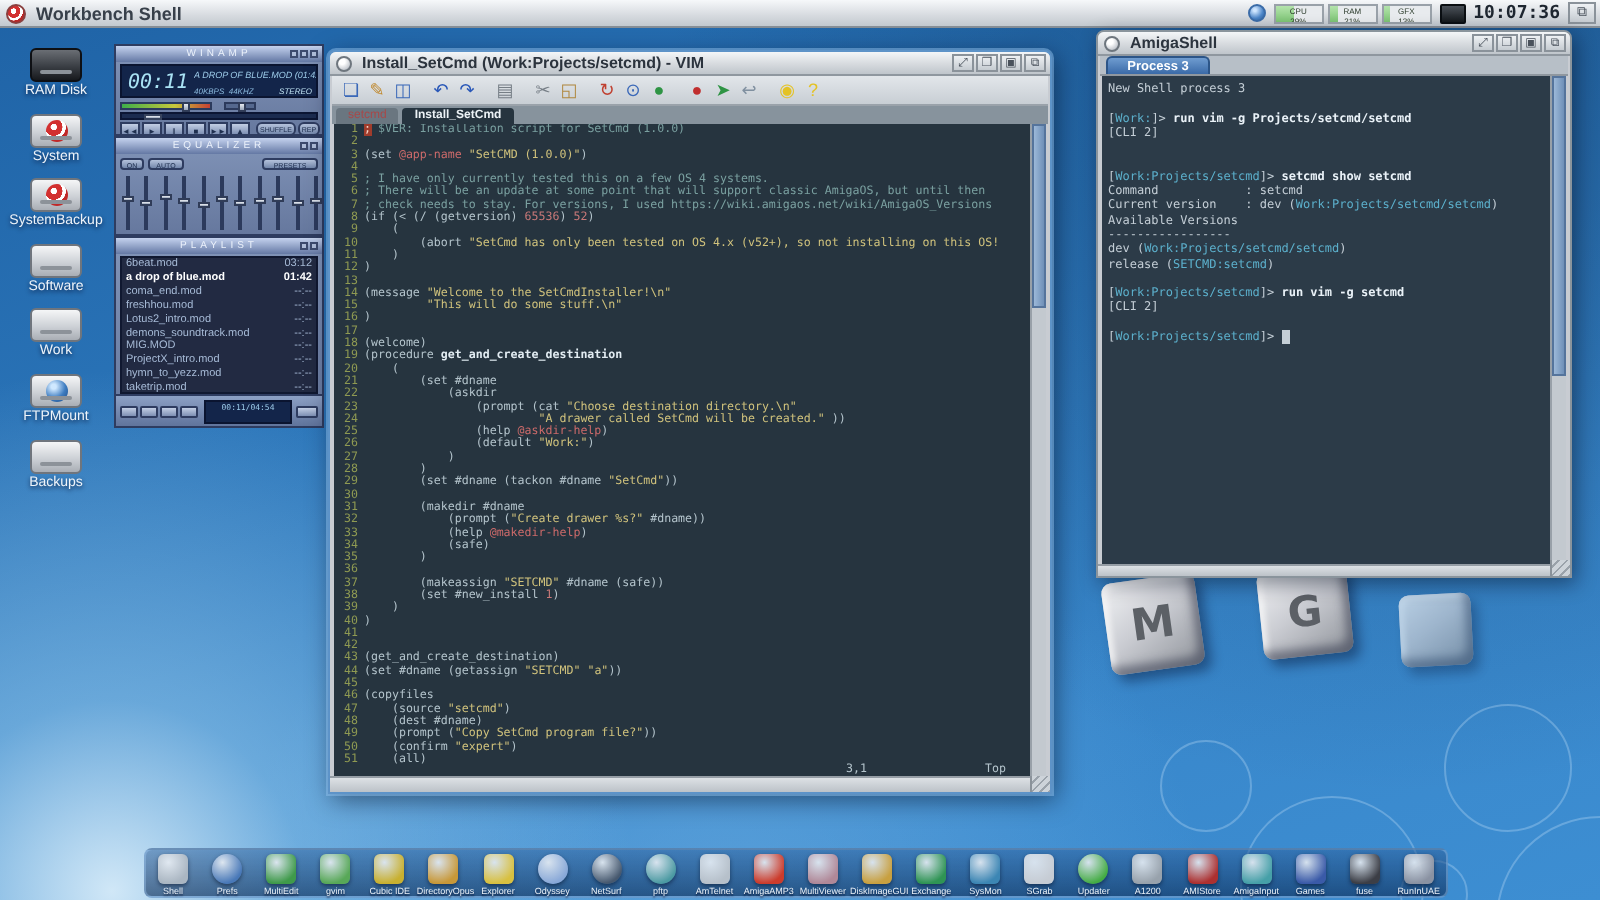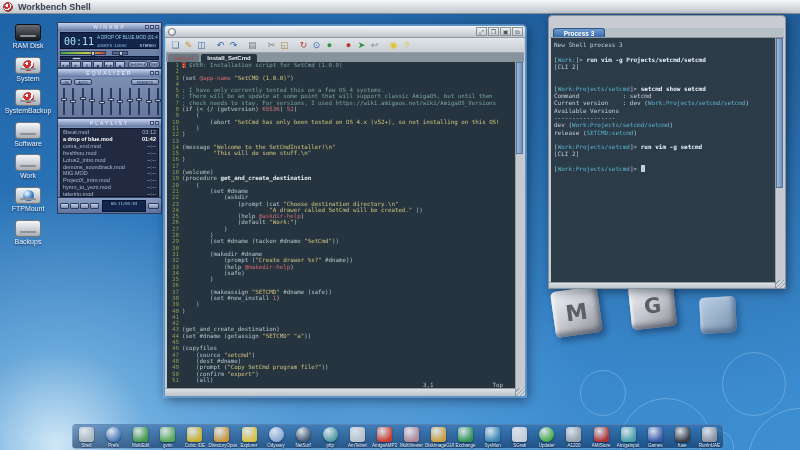--- a/index.html
+++ b/index.html
@@ -43,21 +43,21 @@
     background:radial-gradient(circle at 35% 30%, #cfe8ff 12%, #3e7cc0 55%, #1c4a86);}
   .desk-label { font-size:7px; color:#eef4fa; text-shadow:0 1px 2px rgba(0,10,40,0.75); margin-top:1px;}
   
   .wa { position:absolute; left:57px; top:22px; width:105px; font-family:"Liberation Sans", sans-serif;}
   .wa-win { position:relative; width:105px; border:1px solid #2e3c60; background:linear-gradient(#8194b8,#66789e);}
   .wa-title { height:8px; background:linear-gradient(#c4d2ee,#6478a4); text-align:center;
     font-size:5px; line-height:8px; letter-spacing:2px; color:#ecf2fc; position:relative;}
   .wa-title .wbtns { position:absolute; right:2px; top:2px; display:flex; gap:1px;}
   .wa-title .wbtns i { width:4px; height:4px; background:#aebcd8; border:1px solid #3c4a6e; display:block;}
   .wa-main { height:46px;}
-  .wa-display { position:absolute; left:2px; top:9px; width:99px; height:17px; background:#13254a; border:1px solid #0a1430;}
+  .wa-display { position:absolute; left:2px; top:9px; width:99px; height:17px; background:#13254a; border:1px solid #0a1430;font-style:italic;}
   .wa-time { position:absolute; left:3px; top:3px; font-family:"DejaVu Sans Mono", monospace; font-size:10px; color:#a9e2f4;}
   .wa-track { position:absolute; left:36px; top:2px; width:61px; font-size:4.5px; color:#9ccae8; white-space:nowrap; overflow:hidden;}
   .wa-kbps { position:absolute; left:36px; top:10px; font-size:4px; color:#8ab8dc; white-space:pre;}
   .wa-chan { position:absolute; right:2px; top:10px; font-size:4px; color:#bfe2f2;}
   .wa-vol { position:absolute; left:2px; top:28px; width:46px; height:4px; border:1px solid #2c3a5c;
     background:linear-gradient(90deg,#3fae4a,#c8c83c 60%,#c84034);}
   .wa-bal { position:absolute; left:54px; top:28px; width:16px; height:4px; border:1px solid #2c3a5c; background:#55688e;}
   .wa-volthumb { position:absolute; top:-1px; width:4px; height:5px; background:linear-gradient(#e8ecf2,#98a4b8); border:1px solid #303c58;}
   .wa-seek { position:absolute; left:2px; top:33px; width:99px; height:4px; background:#1c2c50; border:1px solid #0c1634;}
   .wa-seek .thumb { position:absolute; left:11%; top:0; width:9px; height:3px; background:linear-gradient(#f0f2f6,#9aa6ba); border:1px solid #38445e;}
@@ -162,20 +162,43 @@
     </div>
   <div class="ring" style="left:580px; top:370px; width:46px; height:46px;"></div>
   <div class="ring" style="left:620px; top:398px; width:92px; height:92px;"></div>
   <div class="ring" style="left:722px; top:352px; width:64px; height:64px;"></div>
   <div class="ring" style="left:748px; top:408px; width:104px; height:104px;"></div>
   <div class="ring" style="left:700px; top:430px; width:34px; height:34px;"></div>
 
   <div class="screenbar">
     <div class="boing"></div>
     <div class="sb-title">Workbench Shell</div>
+    <div class="sb-right">
+      <div class="notifier"></div>
+      <div id="meters" style="display:flex; gap:2px;">
+          <div class="meter">
+            <div class="fill" style="width: 39%;"></div>
+            <div class="mtx">CPU
+39%</div>
+          </div>
+          <div class="meter">
+            <div class="fill" style="width: 21%;"></div>
+            <div class="mtx">RAM
+21%</div>
+          </div>
+          <div class="meter">
+            <div class="fill" style="width: 13%;"></div>
+            <div class="mtx">GFX
+13%</div>
+          </div>
+        </div>
+      <div class="screens-ind"></div>
+      <div class="sb-clock">10:07:36</div>
+      <div class="depth-gad">⧉</div>
+    </div>
   </div>
 
   <div id="desk-icons">
       <div class="desk-icon" style="left: 1px; top: 24px;">
         <div class="drive ram"></div>
         <div class="desk-label">RAM Disk</div>
       </div>
       <div class="desk-icon" style="left: 1px; top: 56.6px;">
         <div class="drive ">
           <div class="ball"></div>
@@ -344,20 +367,21 @@
         <div class="pl-bbtn" style="left:32px;"></div>
         <div class="pl-disp">00:11/04:54</div>
         <div class="pl-lbtn"></div>
       </div>
     </div>
   </div>
 
   <div class="oswin" id="vimwin">
     <div class="tbar">
       <div class="closebtn"></div>
+      <div class="ttext">Install_SetCmd (Work:Projects/setcmd) - VIM</div>
       <div class="tgads" id="vim-gadgets">
           <i>⤢</i>
           <i>❐</i>
           <i>▣</i>
           <i>⧉</i>
         </div>
     </div>
     <div class="vtoolbar" id="vim-toolbar">
         <span class="vtb" style="color: rgb(58, 104, 184);">❏</span>
         <span class="vtb" style="color: rgb(192, 138, 48);">✎</span>
@@ -441,20 +465,30 @@
     </div>
     <div class="vscroll">
         <div class="thumb"></div>
       </div>
     <div class="winbottom">
       <div class="resizegad"></div>
     </div>
   </div>
 
   <div class="oswin" id="shellwin">
+    <div class="tbar">
+      <div class="closebtn"></div>
+      <div class="ttext">AmigaShell</div>
+      <div class="tgads" id="shell-gadgets">
+          <i>⤢</i>
+          <i>❐</i>
+          <i>▣</i>
+          <i>⧉</i>
+        </div>
+    </div>
     <div class="stabs">
       <div class="stab">Process 3</div>
     </div>
     <div class="shell-body" id="shell-body">
         <div class="sline"><span class="s-t">New Shell process 3</span></div>
         <div class="sline">&nbsp;</div>
         <div class="sline"><span class="s-t">[</span><span class="s-p">Work:</span><span class="s-t">]&gt; </span><span class="s-b">run vim -g Projects/setcmd/setcmd</span></div>
         <div class="sline"><span class="s-t">[CLI 2]</span></div>
         <div class="sline">&nbsp;</div>
         <div class="sline">&nbsp;</div>

